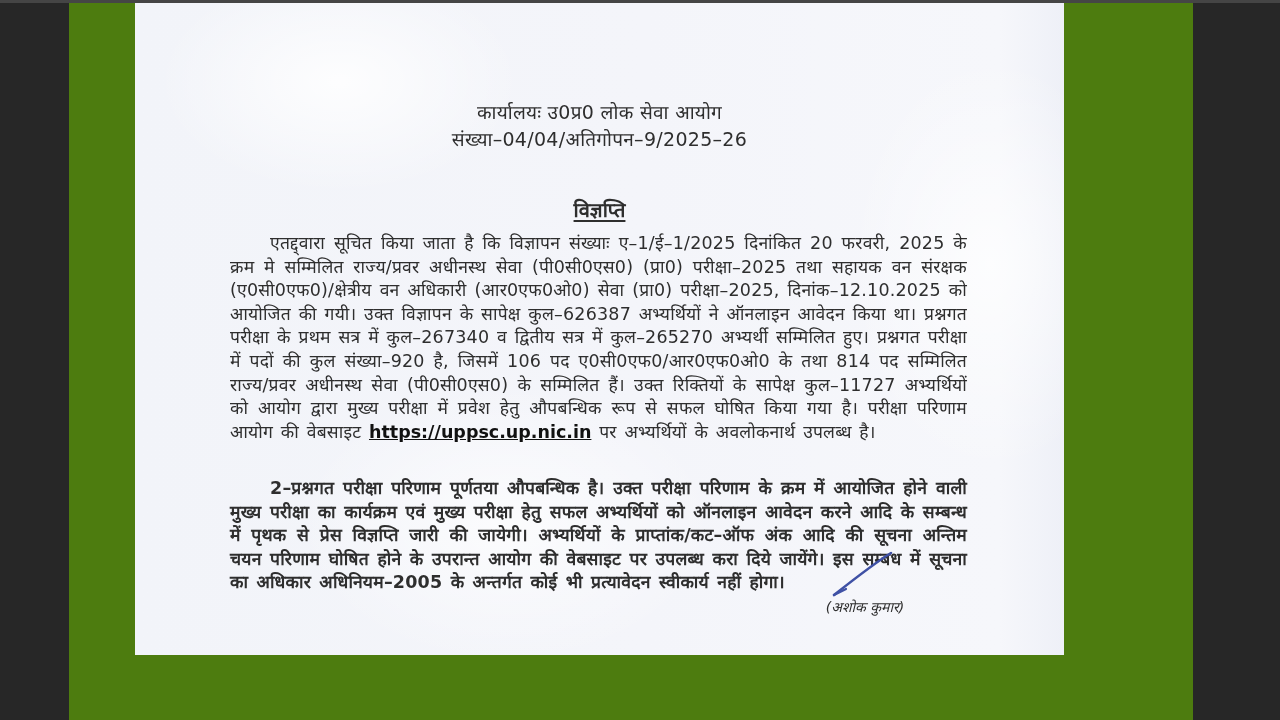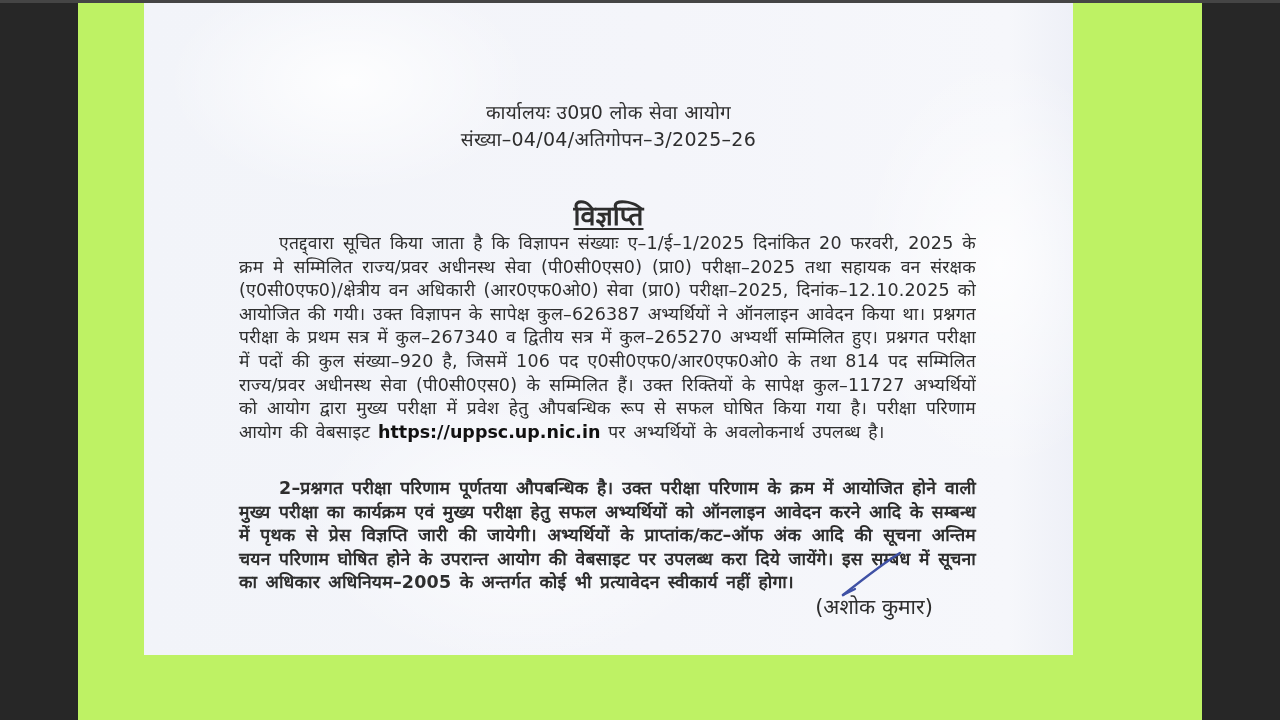--- a/index.html
+++ b/index.html
@@ -15,22 +15,21 @@
   }
   .top-strip {
     position: absolute; left: 0; top: 0;
     width: 1280px; height: 3px;
     background: #454545;
     z-index: 5;
   }
   .page {
     position: absolute; left: 69px; top: 3px;
     width: 1124px; height: 717px;
-    background: #bef264;
-    margin-left: 9px;
+    background: #4d7c0f;
   }
   .scan {
     position: absolute; left: 66px; top: 0;
     width: 929px; height: 652px;
     background:
       radial-gradient(ellipse 260px 160px at 22% 12%, rgba(255,255,255,0.85), rgba(255,255,255,0) 70%),
       radial-gradient(ellipse 300px 200px at 40% 80%, rgba(255,255,255,0.7), rgba(255,255,255,0) 70%),
       radial-gradient(ellipse 200px 300px at 92% 40%, rgba(255,255,255,0.75), rgba(255,255,255,0) 70%),
       linear-gradient(90deg, #f2f4f9 0%, #f4f5fa 55%, #f6f7fb 93%, #eef0f7 100%),
       #f4f5fa;
@@ -42,21 +41,21 @@
     text-align: center;
     font-size: 19px;
     line-height: 27px;
     font-weight: 500;
     letter-spacing: 0.3px;
   }
   .doc-title {
     position: absolute; left: 0; top: 193px;
     width: 929px;
     text-align: center;
-    font-size: 27px;
+    font-size: 20px;
     font-weight: 700;
     text-decoration: underline;
     text-underline-offset: 3px;
   }
   .para {
     position: absolute; left: 95px;
     width: 737px;
     font-size: 17.5px;
     line-height: 23.6px;
     font-weight: 500;
@@ -65,46 +64,48 @@
     word-spacing: 2px;
     letter-spacing: 0.2px;
   }
   .para-1 { top: 229px; }
   .para-2 { top: 474px; font-weight: bold; }
   .url {
     font-family: "DejaVu Sans", "Liberation Sans", sans-serif;
     font-weight: 700;
     color: #111;
     letter-spacing: 0px;
+    text-decoration: underline;
   }
   .ink {
     position: absolute; left: 686px; top: 545px;
     width: 78px; height: 56px;
   }
   .sig-block {
     position: absolute; left: 645px; top: 591px;
     width: 170px;
     text-align: center;
-    font-size: 21px;
+    font-size: 14px;
     line-height: 26px;
     font-weight: 500;
+    font-style: italic;
   }
 </style>
 </head>
 <body>
 
 <div class="viewer">
   <div class="top-strip"></div>
 
   <div class="page">
     <div class="scan">
 
       <div class="doc-header">
         <div>कार्यालयः उ0प्र0 लोक सेवा आयोग</div>
-        <div>संख्या–04/04/अतिगोपन–3/2025–26</div>
+        <div>संख्या–04/04/अतिगोपन–9/2025–26</div>
       </div>
 
       <div class="doc-title">विज्ञप्ति</div>
 
       <p class="para para-1"><span>एतद्द्वारा सूचित किया जाता है कि विज्ञापन संख्याः ए–1/ई–1/2025 दिनांकित 20 फरवरी, 2025 के क्रम मे सम्मिलित राज्य/प्रवर अधीनस्थ सेवा (पी0सी0एस0) (प्रा0) परीक्षा–2025 तथा सहायक वन संरक्षक (ए0सी0एफ0)/क्षेत्रीय वन अधिकारी (आर0एफ0ओ0) सेवा (प्रा0) परीक्षा–2025, दिनांक–12.10.2025 को आयोजित की गयी। उक्त विज्ञापन के सापेक्ष कुल–626387 अभ्यर्थियों ने ऑनलाइन आवेदन किया था। प्रश्नगत परीक्षा के प्रथम सत्र में कुल–267340 व द्वितीय सत्र में कुल–265270 अभ्यर्थी सम्मिलित हुए। प्रश्नगत परीक्षा में पदों की कुल संख्या–920 है, जिसमें 106 पद ए0सी0एफ0/आर0एफ0ओ0 के तथा 814 पद सम्मिलित राज्य/प्रवर अधीनस्थ सेवा (पी0सी0एस0) के सम्मिलित हैं। उक्त रिक्तियों के सापेक्ष कुल–11727 अभ्यर्थियों को आयोग द्वारा मुख्य परीक्षा में प्रवेश हेतु औपबन्धिक रूप से सफल घोषित किया गया है। परीक्षा परिणाम आयोग की वेबसाइट </span><span class="url">https://uppsc.up.nic.in</span><span> पर अभ्यर्थियों के अवलोकनार्थ उपलब्ध है।</span></p>
 
       <p class="para para-2">2–प्रश्नगत परीक्षा परिणाम पूर्णतया औपबन्धिक है। उक्त परीक्षा परिणाम के क्रम में आयोजित होने वाली मुख्य परीक्षा का कार्यक्रम एवं मुख्य परीक्षा हेतु सफल अभ्यर्थियों को ऑनलाइन आवेदन करने आदि के सम्बन्ध में पृथक से प्रेस विज्ञप्ति जारी की जायेगी। अभ्यर्थियों के प्राप्तांक/कट–ऑफ अंक आदि की सूचना अन्तिम चयन परिणाम घोषित होने के उपरान्त आयोग की वेबसाइट पर उपलब्ध करा दिये जायेंगे। इस सम्बध में सूचना का अधिकार अधिनियम–2005 के अन्तर्गत कोई भी प्रत्यावेदन स्वीकार्य नहीं होगा।</p>
 
       <svg class="ink" viewBox="0 0 78 56" xmlns="http://www.w3.org/2000/svg">
         <path d="M 70 5 C 55 14 32 32 13 47" fill="none" stroke-width="2.6" stroke-linecap="round" stroke="#3f51a5"></path>

